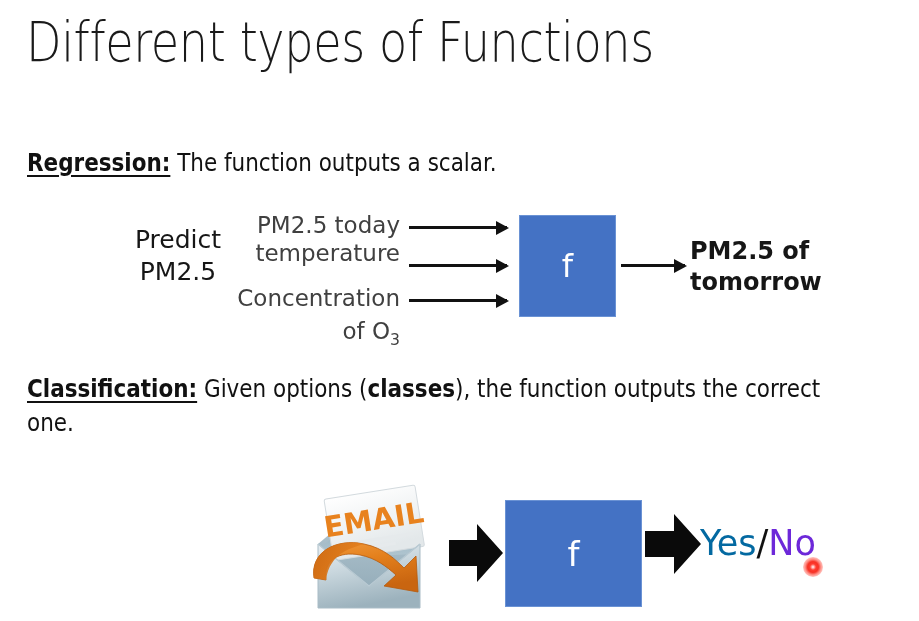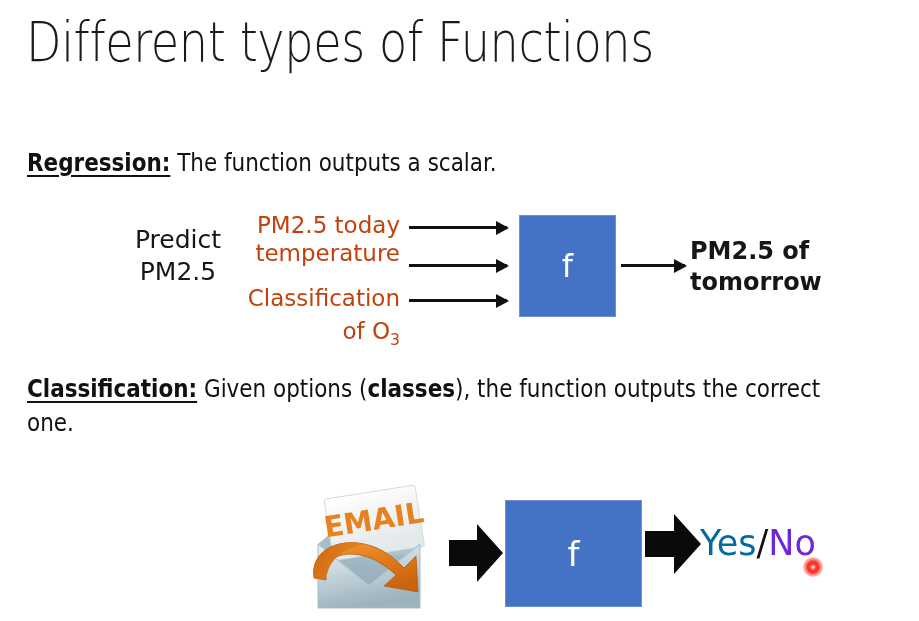--- a/index.html
+++ b/index.html
@@ -78,21 +78,21 @@
     top: 224px;
     width: 140px;
     font-size: 25px;
     text-align: center;
   }
 
   .input-label {
     position: absolute;
     font-family: "DejaVu Sans", sans-serif;
     font-size: 23px;
-    color: #c2410c;
+    color: #404040;
     text-align: right;
     white-space: nowrap;
     line-height: 1.2;
   }
   #input-1 { left: 160px; top: 212px; width: 240px; }
   #input-2 { left: 160px; top: 240px; width: 240px; }
   #input-3 { left: 160px; top: 285px; width: 240px; }
   #input-3b { left: 160px; top: 318px; width: 240px; }
   .sub { font-size: 0.68em; vertical-align: sub; }
 
@@ -205,21 +205,21 @@
 
   <div class="section-line" id="regression-line">
     <span class="kw-underline">Regression:</span><span> The function outputs a scalar.</span>
   </div>
 
   <div class="label" id="predict-label">Predict
 PM2.5</div>
 
   <div class="input-label" id="input-1">PM2.5 today</div>
   <div class="input-label" id="input-2">temperature</div>
-  <div class="input-label" id="input-3">Classification</div>
+  <div class="input-label" id="input-3">Concentration</div>
   <div class="input-label" id="input-3b"><span>of O</span><span class="sub">3</span></div>
 
   <div class="thin-arrow" id="arrow-in-1"></div>
   <div class="thin-arrow" id="arrow-in-2"></div>
   <div class="thin-arrow" id="arrow-in-3"></div>
 
   <div class="fbox" id="fbox-regression">
     <span>f</span>
   </div>
 

